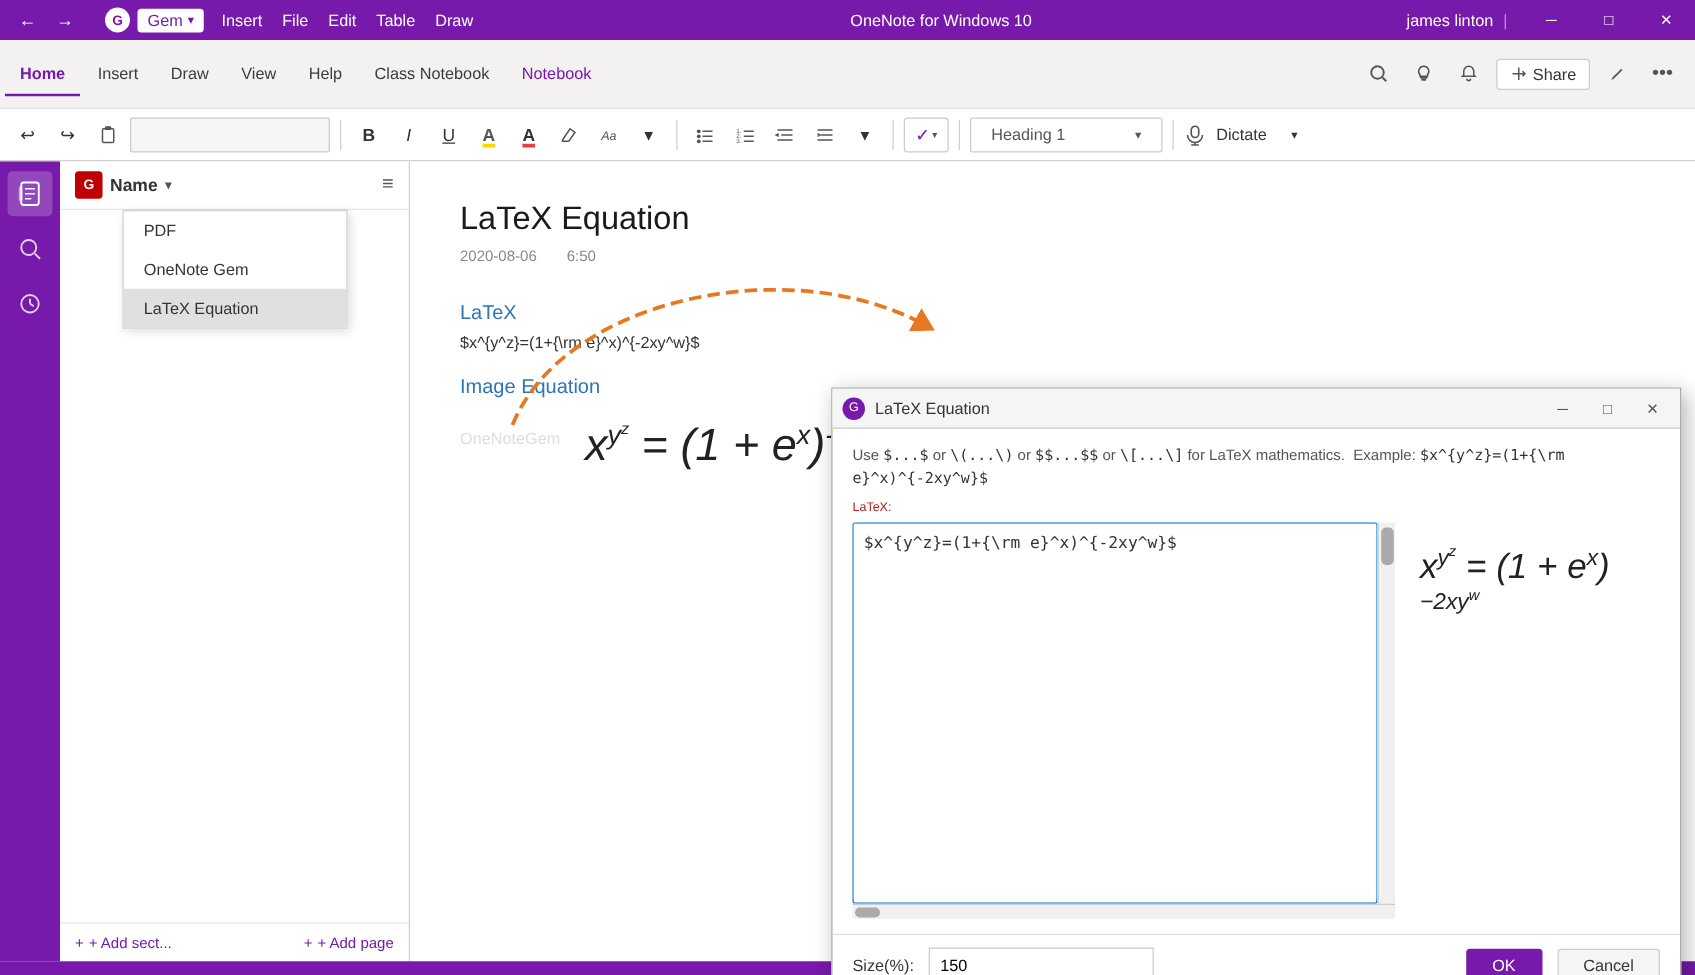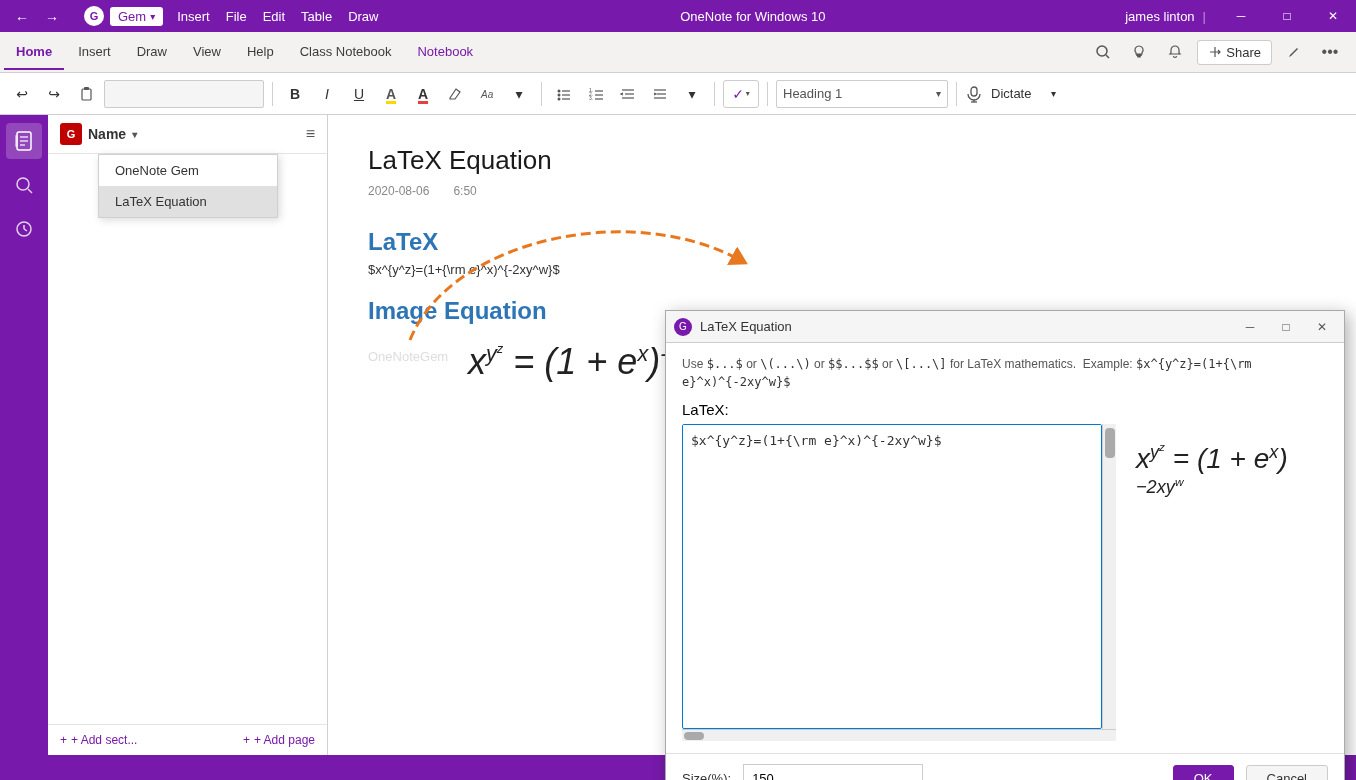--- a/index.html
+++ b/index.html
@@ -67,21 +67,21 @@
 
     
     #ribbon {
       background: #f3f2f1;
       border-bottom: 1px solid #d0d0d0;
     }
     #ribbon-tabs {
       display: flex;
       align-items: center;
       background: #f3f2f1;
-      height: 40px;
+      height: 54px;
       padding: 0 4px;
       gap: 2px;
     }
     .ribbon-tab {
       padding: 8px 12px;
       font-size: 13px;
       cursor: pointer;
       color: #3c3c3c;
       border-bottom: 2px solid transparent;
       height: 36px;
@@ -138,25 +138,25 @@
       width: 28px; height: 28px; cursor: pointer;
       border-radius: 3px;
     }
     .checkbox-btn {
       display: flex; align-items: center; justify-content: center;
       width: 36px; height: 28px;
       border: 1px solid #ccc; border-radius: 3px;
       cursor: pointer; gap: 2px;
     }
     .heading-select {
-      width: 172px; height: 28px;
+      width: 154px; height: 28px;
       border: 1px solid #ccc;
       background: white;
       border-radius: 2px;
-      padding: 0 6px;
+      padding: 0 16px;
       font-size: 13px;
       color: #666;
       display: flex; align-items: center; justify-content: space-between;
       cursor: pointer;
     }
     .dictate-btn {
       display: flex; align-items: center; gap: 4px;
       padding: 4px 8px;
       border: none; background: transparent;
       cursor: pointer; font-size: 13px; color: #333;
@@ -259,23 +259,23 @@
       color: #1a1a1a;
       margin-bottom: 8px;
     }
     .note-meta {
       font-size: 12px;
       color: #888;
       margin-bottom: 30px;
       display: flex; gap: 24px;
     }
     .section-heading {
-      font-size: 24px;
+      font-size: 16px;
       color: #2e75b6;
-      font-weight: 700;
+      font-weight: 400;
       margin-bottom: 6px;
       margin-top: 4px;
     }
     .latex-code {
       font-size: 13px;
       color: #333;
       margin-bottom: 20px;
     }
     .watermark {
       color: #ddd;
@@ -344,22 +344,22 @@
       padding: 12px 16px;
     }
     .dlg-hint {
       font-size: 12px;
       color: #555;
       margin-bottom: 10px;
       line-height: 1.5;
     }
     .dlg-hint .code { color: #333; font-family: monospace; }
     .dlg-label {
-      font-size: 15px;
-      color: #000000;
+      font-size: 10px;
+      color: #b91c1c;
       margin-bottom: 6px;
       font-weight: 500;
     }
     .dlg-content {
       display: flex;
       gap: 12px;
     }
     .dlg-textarea-wrap {
       flex: 1;
       border: 1px solid #0078d4;
@@ -667,20 +667,21 @@
     <div id="notebook-header">
       <div class="notebook-title">
         <div class="nb-icon">G</div>
         <span>Name</span>
         <span style="font-size:10px; color:#555;">▾</span>
       </div>
       <div style="color:#555; font-size:16px;">≡</div>
     </div>
 
     <div id="context-menu">
+      <div class="ctx-item">PDF</div>
       <div class="ctx-item">OneNote Gem</div>
       <div class="ctx-item selected">LaTeX Equation</div>
     </div>
 
     <div id="nb-footer">
       <div class="nb-action">
         <span>+</span>
         <span>+ Add sect...</span>
       </div>
       <div style="flex:1"></div>

